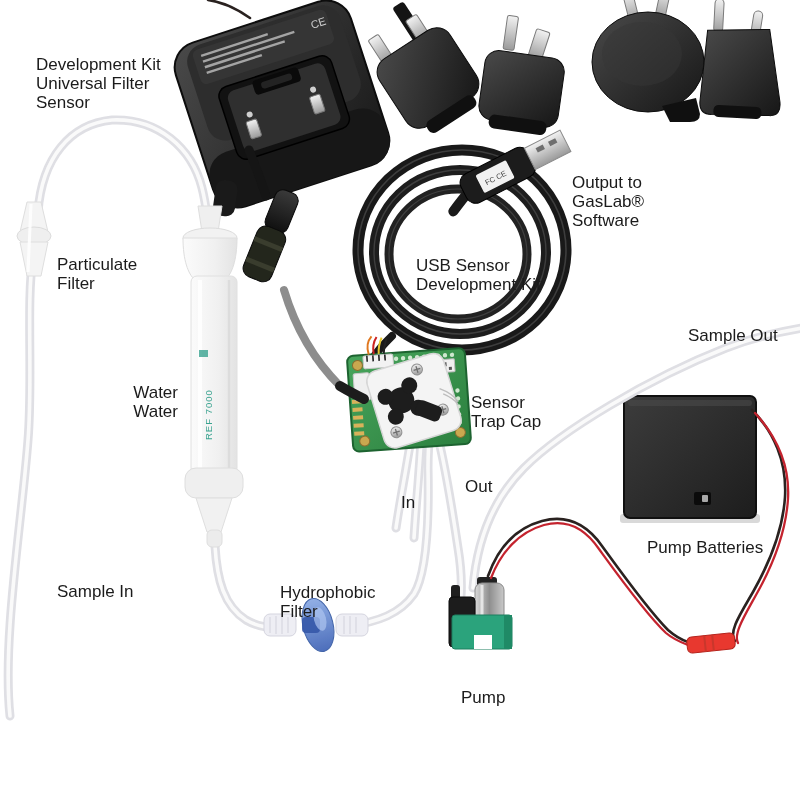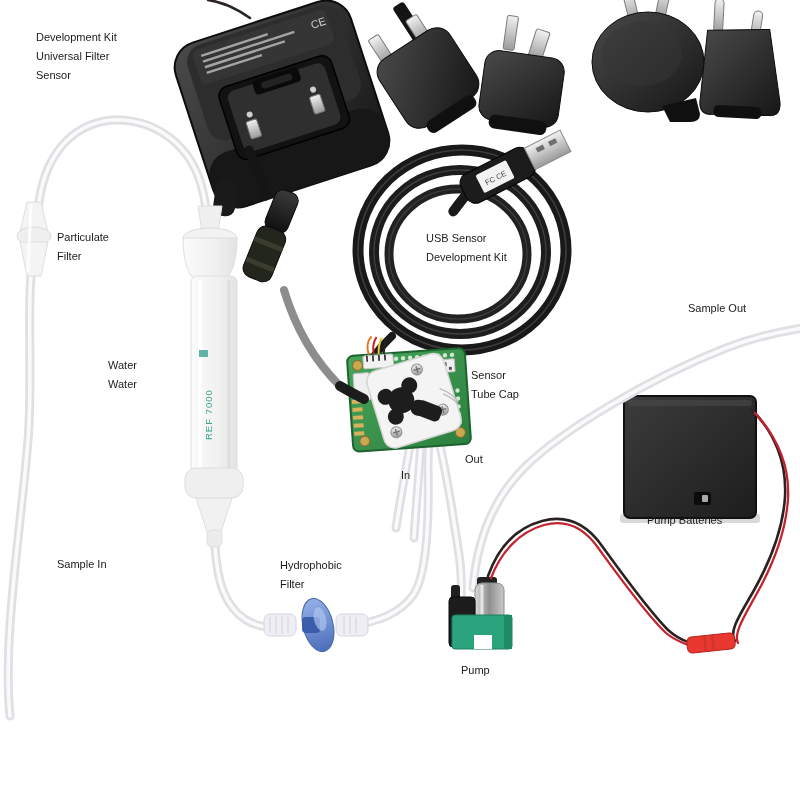--- a/index.html
+++ b/index.html
@@ -1,21 +1,21 @@
 <!DOCTYPE html>
 <html><head>
 <meta charset="utf-8">
 <style>
   html,body{margin:0;padding:0;background:#fff;}
   .stage{position:relative;width:800px;height:800px;background:#ffffff;overflow:hidden;
          font-family:"Liberation Sans",sans-serif;}
   .scene{position:absolute;left:0;top:0;}
-  .label{position:absolute;color:#1b1b1b;font-size:11px;line-height:19px;white-space:nowrap;}
+  .label{position:absolute;color:#1b1b1b;font-size:17px;line-height:19px;white-space:nowrap;margin-top:27px;}
   .label span{display:block;}
-  .label.right{}
+  .label.right{text-align:right;}
   .caption{position:absolute;left:0;right:0;top:699px;text-align:center;color:#111;
            font-size:27px;line-height:31px;}
   .caption span{display:block;}
   
   .tubeO{fill:none;stroke:#dfdfe4;stroke-width:9;stroke-linecap:round;}
   .tubeI{fill:none;stroke:#fafafa;stroke-width:3.6;stroke-linecap:round;}
   .wireB{fill:none;stroke:#2a2220;stroke-width:2.6;stroke-linecap:round;}
   .wireR{fill:none;stroke:#c4232e;stroke-width:2.3;stroke-linecap:round;}
 </style>
 </head>
@@ -321,38 +321,43 @@
   <span>Development Kit</span>
   <span>Universal Filter</span>
   <span>Sensor</span>
 </div>
 
 <div class="label" style="left:57px;top:228px">
   <span>Particulate</span>
   <span>Filter</span>
 </div>
 
-
-<div class="label" style="left:426px;top:229px">
+<div class="label" style="left:572px;top:146px">
+  <span>Output to</span>
+  <span>GasLab®</span>
+  <span>Software</span>
+</div>
+
+<div class="label" style="left:416px;top:229px">
   <span>USB Sensor</span>
   <span>Development Kit</span>
 </div>
 
 <div class="label right" style="left:108px;top:356px;width:70px">
   <span>Water</span>
   <span>Water</span>
 </div>
 
 <div class="label" style="left:688px;top:299px">
   <span>Sample Out</span>
 </div>
 
 <div class="label" style="left:471px;top:366px">
   <span>Sensor</span>
-  <span>Tube Cap</span>
+  <span>Trap Cap</span>
 </div>
 
 <div class="label" style="left:401px;top:466px">
   <span>In</span>
 </div>
 
 <div class="label" style="left:465px;top:450px">
   <span>Out</span>
 </div>
 

